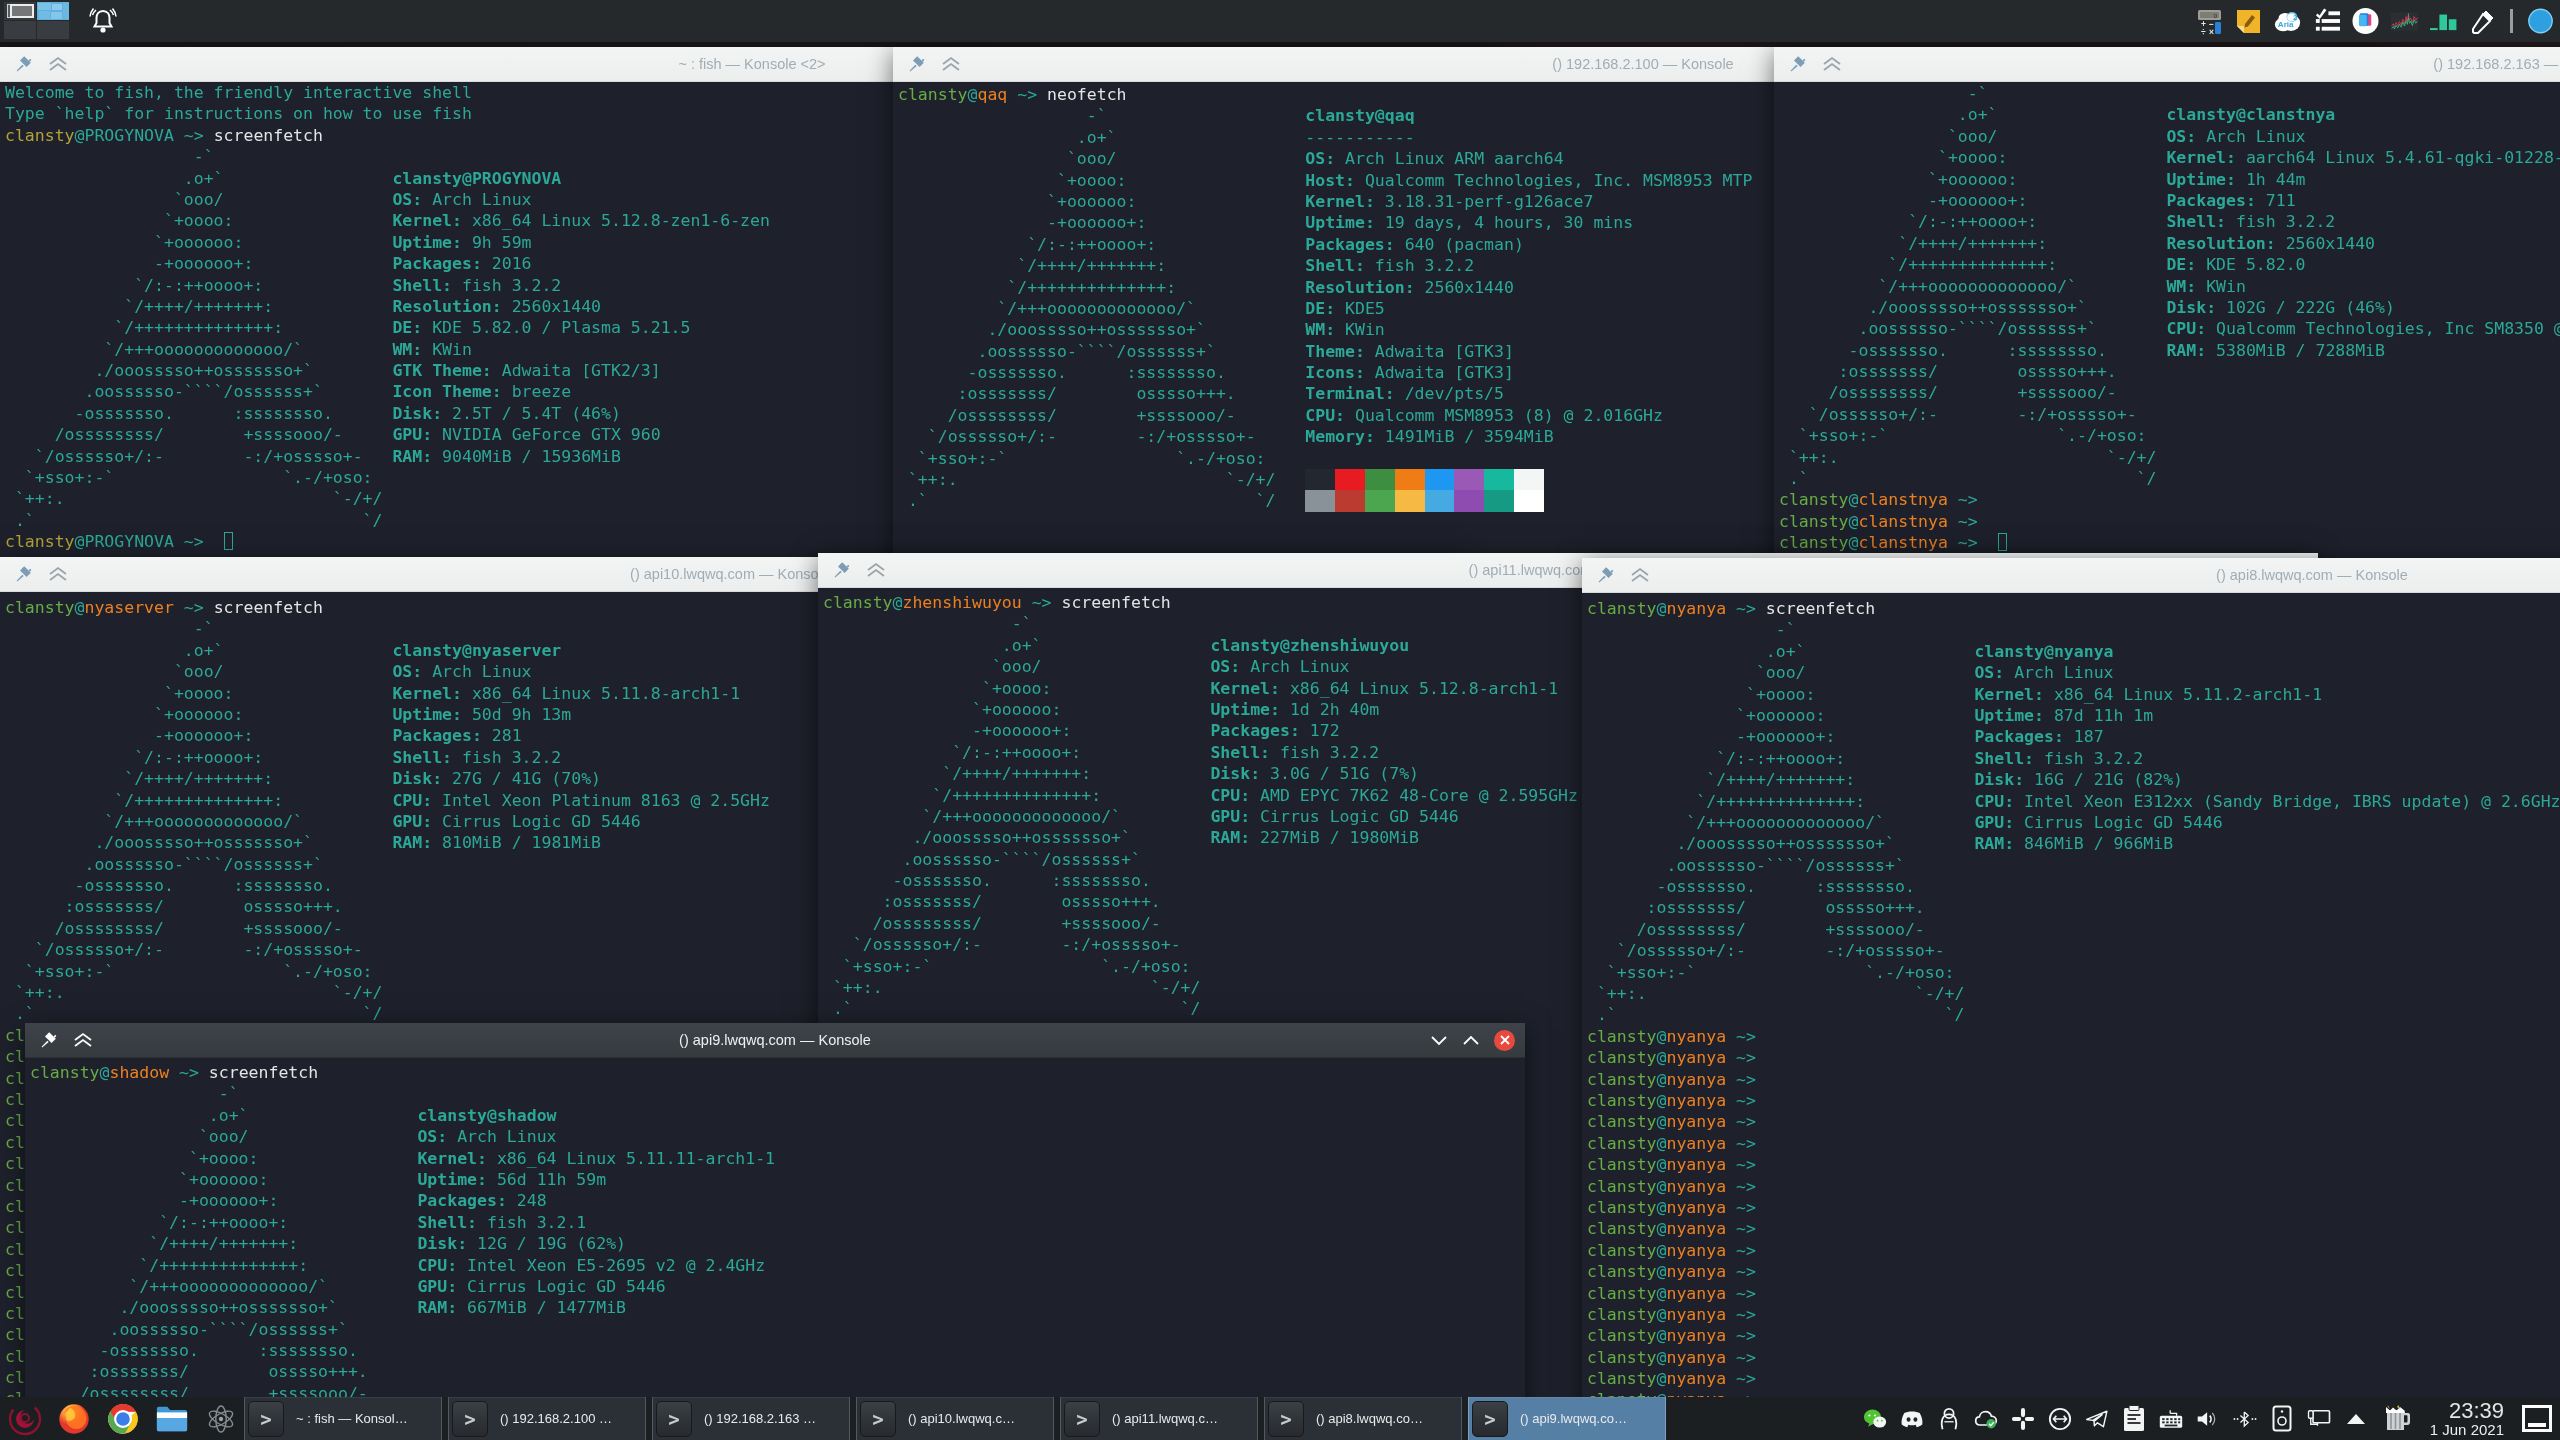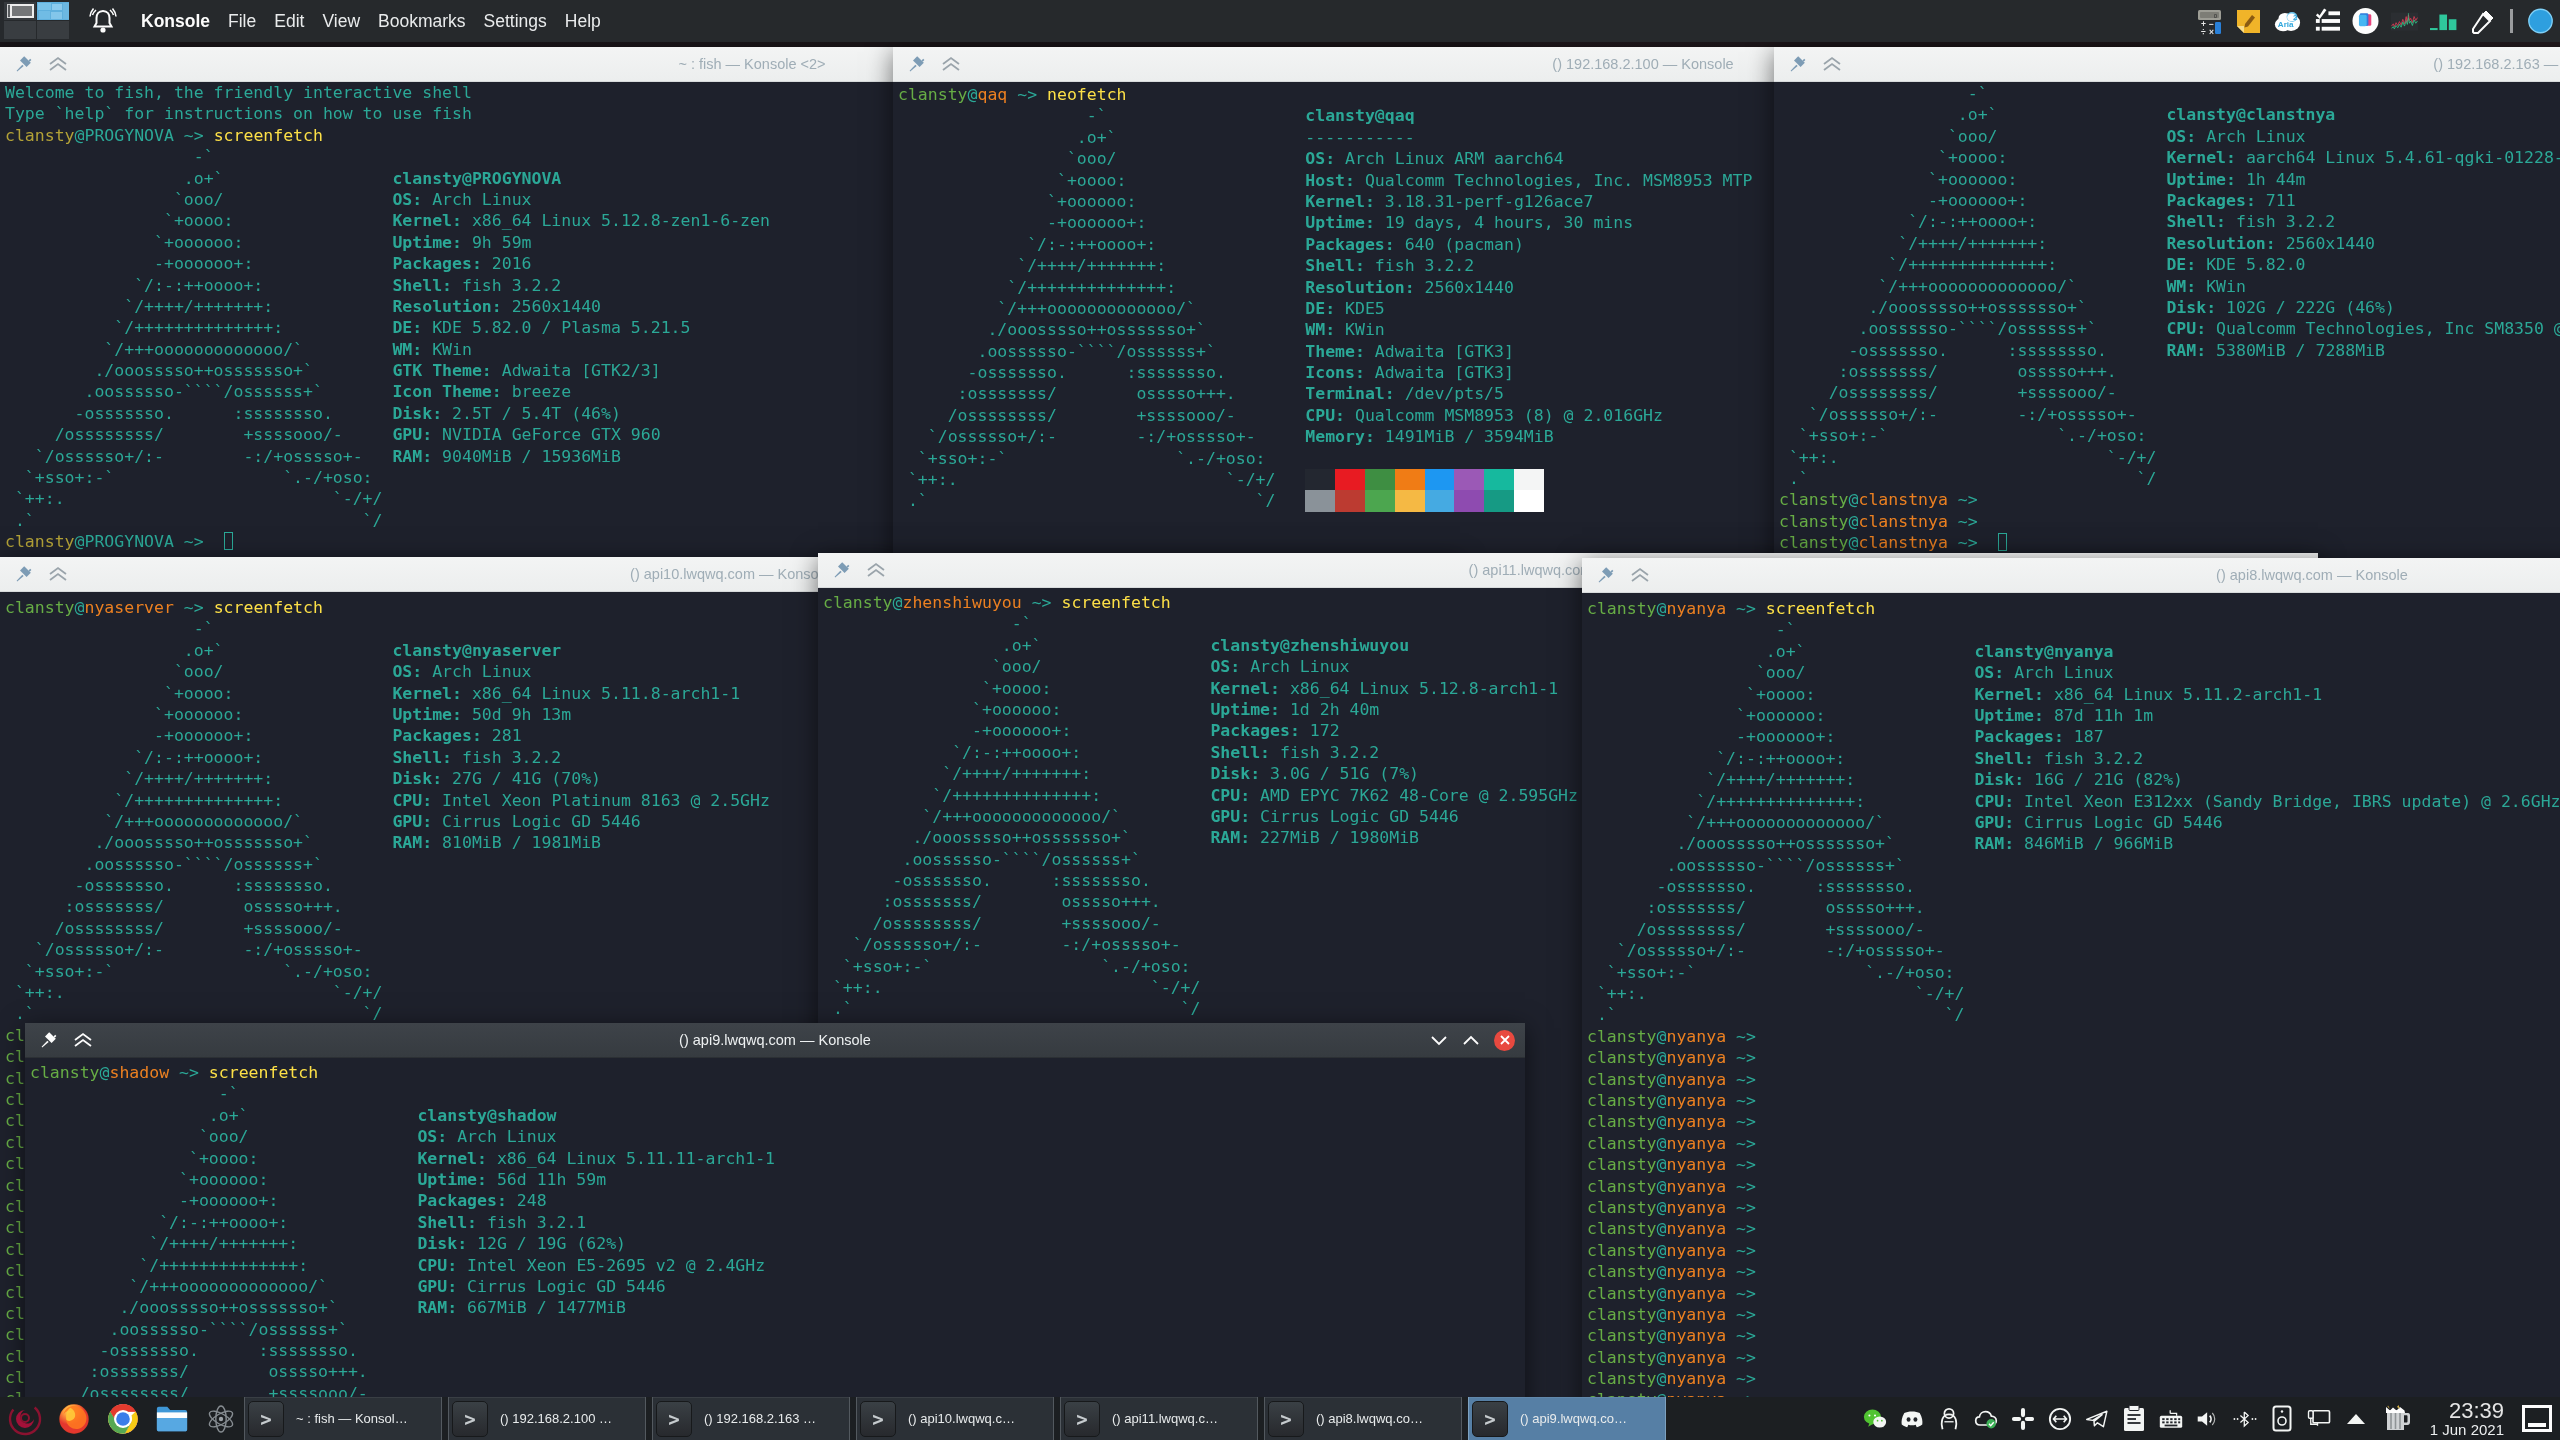--- a/index.html
+++ b/index.html
@@ -44,21 +44,21 @@
   .terminal {
     position:absolute; left:0; right:0; top:35px; bottom:0; overflow:hidden;
     background:#1e212c; padding:3px 0 0 5px;
     font-family:"DejaVu Sans Mono", monospace; font-size:16.5px; line-height:21.4px;
   }
   .trow { white-space:pre; height:21.4px; }
   .c-teal  { color:#2ba897; }
   .c-tealb { color:#2ba897; font-weight:bold; }
   .c-green { color:#67ad45; }
   .c-orange{ color:#ec8021; }
-  .c-blue  { color:#fde047; }
+  .c-blue  { color:#e5e5e5; }
   .c-yellow{ color:#b3a237; }
   .cursor-box { display:inline-block; width:9px; height:18px; border:1.5px solid #2ba897; vertical-align:-3px; margin-left:10px; }
   .pal { display:inline-block; width:29.82px; height:21.4px; vertical-align:top; }
   
   #taskbar {
     position:absolute; left:0; top:1397px; width:2560px; height:43px;
     background:#1c1f22; display:flex; align-items:center; z-index:60;
   }
   #launchers { display:flex; align-items:center; gap:15px; margin-left:8px; width:236px; }
   .launcher { width:34px; height:34px; display:flex; align-items:center; justify-content:center; }
@@ -109,29 +109,20 @@
     <div id="bell"><svg width="30" height="30" viewBox="0 0 30 30">
           <g fill="none" stroke="#fcfcfc" stroke-width="2">
             <path d="M15 5 C10.5 5 8.5 8.5 8.5 12 L8.5 17 L6.5 20.5 L23.5 20.5 L21.5 17 L21.5 12 C21.5 8.5 19.5 5 15 5 Z"></path>
             <path d="M4.5 9 A12 12 0 0 1 8 4" stroke-width="1.6"></path>
             <path d="M2 10.5 A15 15 0 0 1 5.5 2.5" stroke-width="1.6"></path>
             <path d="M25.5 9 A12 12 0 0 0 22 4" stroke-width="1.6"></path>
             <path d="M28 10.5 A15 15 0 0 0 24.5 2.5" stroke-width="1.6"></path>
           </g>
           <circle cx="15" cy="24" r="2.6" fill="#fcfcfc"></circle>
         </svg></div>
-    <div id="menubar">
-        <div class="menu-item app">Konsole</div>
-        <div class="menu-item">File</div>
-        <div class="menu-item">Edit</div>
-        <div class="menu-item">View</div>
-        <div class="menu-item">Bookmarks</div>
-        <div class="menu-item">Settings</div>
-        <div class="menu-item">Help</div>
-      </div>
     <div id="panel-spacer"></div>
     <div id="panel-tray">
         <div class="ptray-icon">
           <svg width="27" height="27" viewBox="0 0 27 27">
             <rect x="2" y="2" width="23" height="10" rx="1.5" fill="#9d9d95"></rect>
             <rect x="4" y="4" width="19" height="6" rx="1" fill="#7d7d76"></rect>
             <text x="21" y="9.6" font-size="6" fill="#2c2c2c" text-anchor="end" font-family="sans-serif">0</text>
             <text x="5" y="19" font-size="8.5" fill="#e8e8e8" font-family="sans-serif" font-weight="bold">+</text>
             <text x="13" y="19" font-size="8.5" fill="#e8e8e8" font-family="sans-serif" font-weight="bold">−</text>
             <text x="5" y="26.6" font-size="8.5" fill="#e8e8e8" font-family="sans-serif" font-weight="bold">÷</text>

